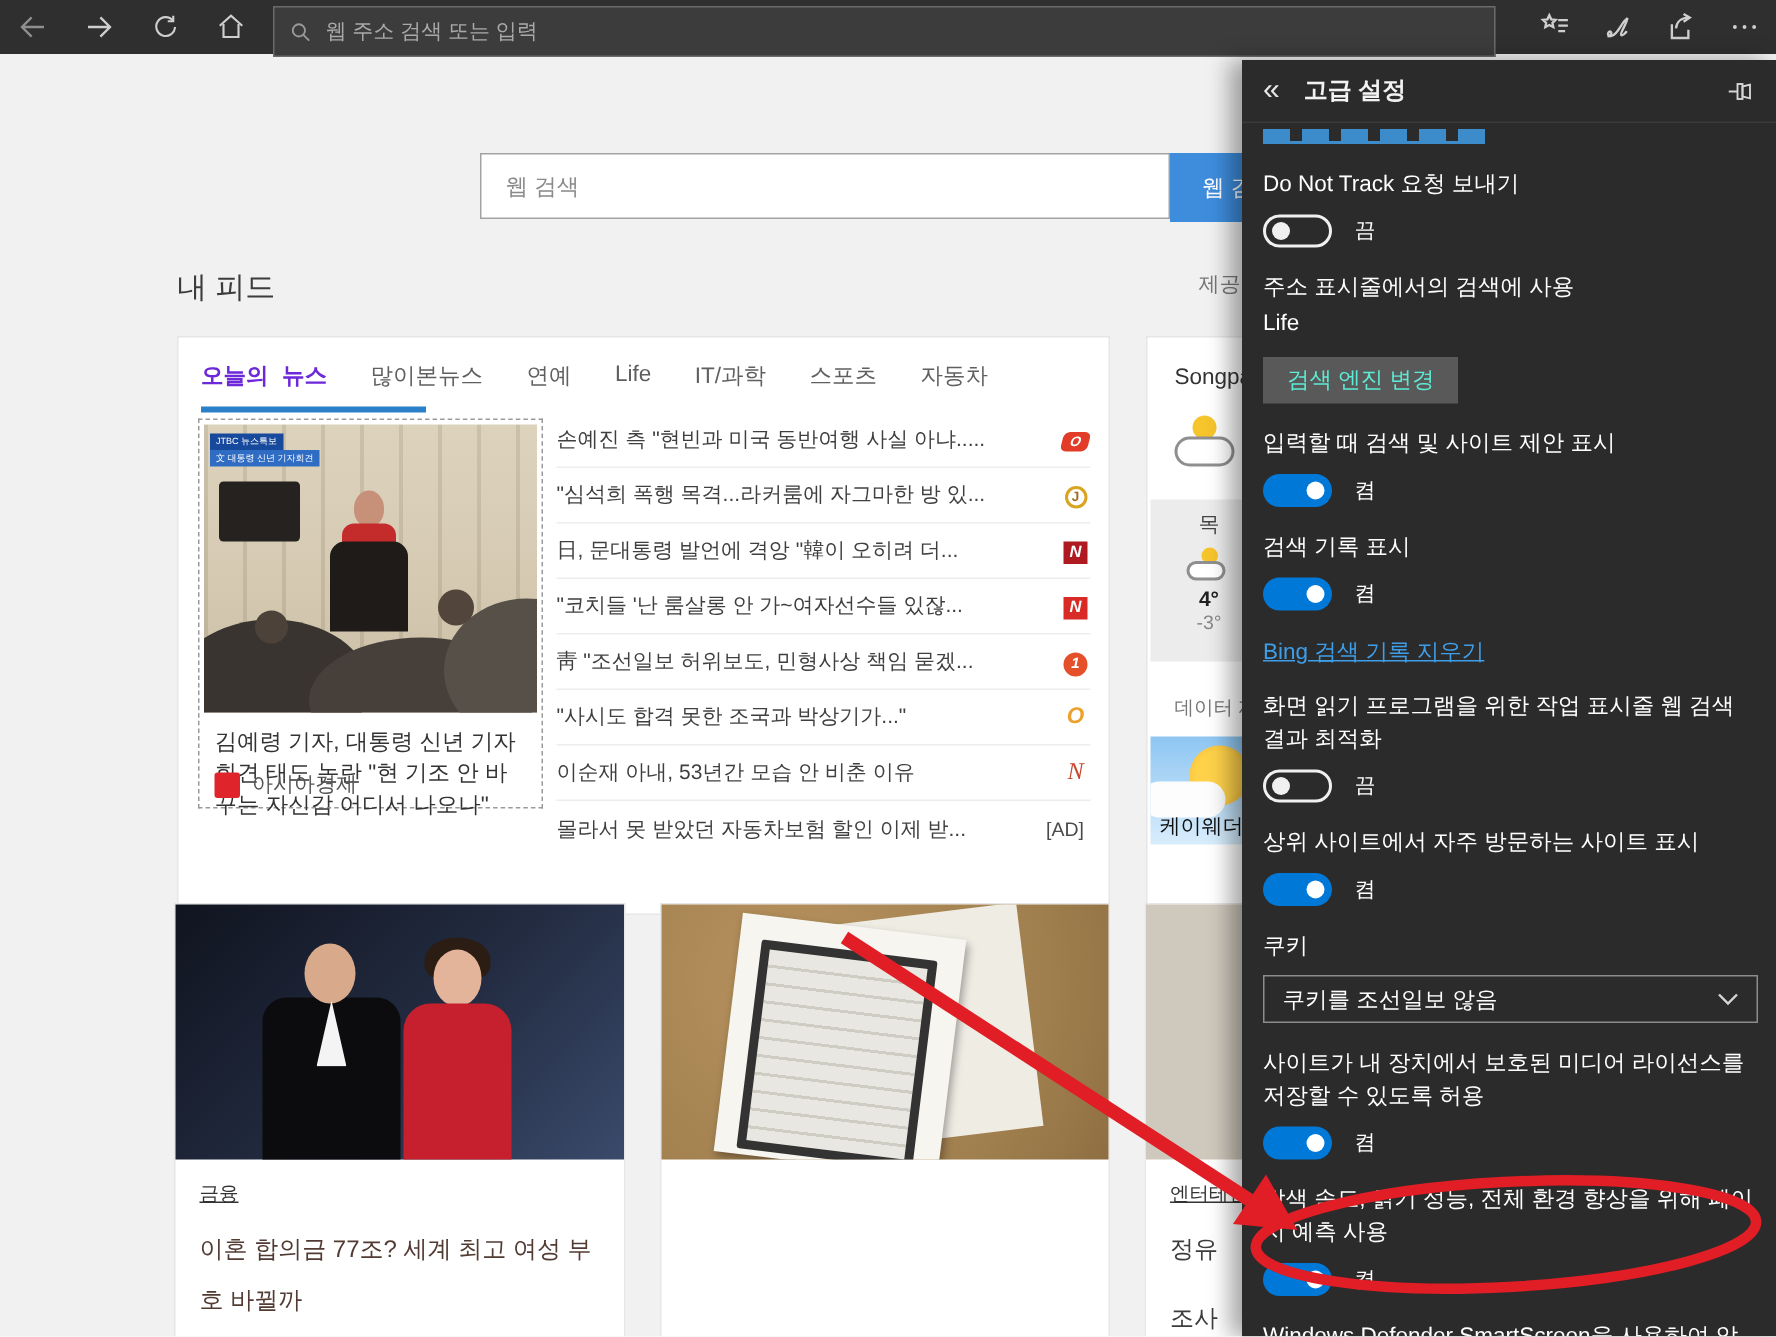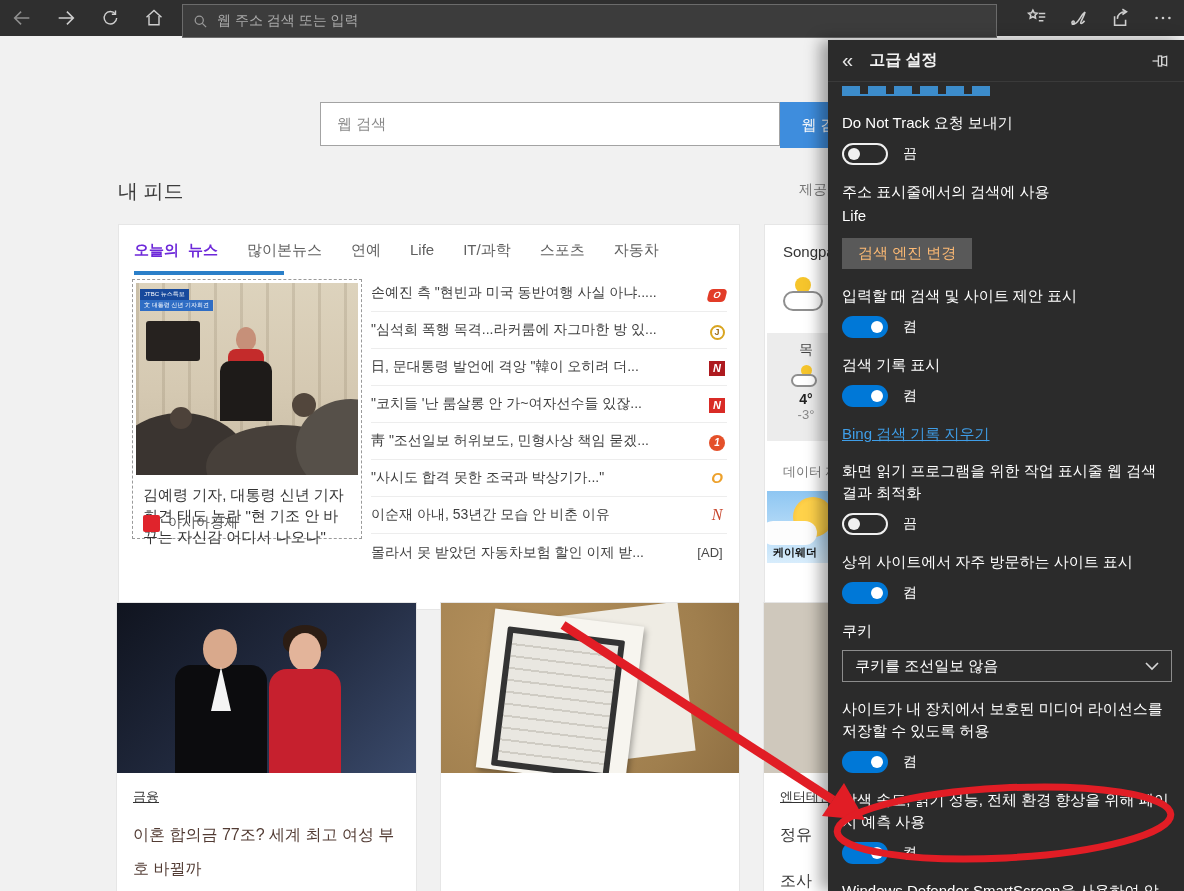--- a/index.html
+++ b/index.html
@@ -68,21 +68,21 @@
   .w-cell { position:absolute; left:2px; top:108px; width:78px; height:108px; background:#ececec; text-align:center; font-size:14px; color:#444; padding-top:8px; }
   .w-cell .w-icon2 { position:relative; margin:6px auto 4px; width:30px; height:22px; }
   .w-cell .sun { width:11px; height:11px; left:10px; }
   .w-cell .cloud { width:26px; height:13px; border-radius:8px; }
   .w-hi { font-size:14px; color:#222; font-weight:bold; }
   .w-lo { font-size:13px; color:#888; }
   .w-note { position:absolute; left:18px; top:238px; font-size:13px; color:#767676; }
   .w-ad { position:absolute; left:2px; top:266px; width:82px; height:72px; background:linear-gradient(180deg,#8ec6f2,#d8edfc); overflow:hidden; }
   .w-ad .adsun { position:absolute; left:26px; top:6px; width:40px; height:40px; background:radial-gradient(circle,#ffd24a 55%,#f7b733 100%); border-radius:50%; }
   .w-ad .adcloud { position:absolute; left:-6px; top:30px; width:56px; height:24px; background:#fdfdfd; border-radius:14px; }
-  .w-ad .adlabel { position:absolute; left:6px; bottom:3px; font-size:11px; font-weight:bold; color:#111; }
+  .w-ad .adlabel { position:absolute; left:6px; bottom:3px; font-size:14px; font-weight:normal; color:#111; }
 
   .story-card { position:absolute; background:#fff; border:1px solid #e6e6e6; }
   .card1 { left:116px; top:552px; width:301px; height:339px; }
   .card2 { left:440px; top:552px; width:300px; height:339px; }
   .card3 { left:763px; top:552px; width:280px; height:339px; }
   .c-img { position:relative; width:100%; height:170px; overflow:hidden; }
   .img-bezos { background:linear-gradient(135deg,#10141f 0%,#232c42 55%,#3a4a6b 100%); }
   .img-bezos .head-m { position:absolute; left:86px; top:26px; width:34px; height:40px; background:#d9a98c; border-radius:50%; }
   .img-bezos .suit { position:absolute; left:58px; top:62px; width:92px; height:110px; background:#0c0c0e; border-radius:16px 16px 0 0; }
   .img-bezos .shirt { position:absolute; left:94px; top:64px; width:20px; height:44px; background:#f4f4f4; clip-path:polygon(50% 0,100% 100%,0 100%); }
@@ -110,21 +110,21 @@
   .clipped-link { margin-top:4px; width:148px; height:10px; overflow:hidden; border-bottom:2px solid #3f9ee8; background:repeating-linear-gradient(90deg,#3f9ee8 0 18px,transparent 18px 26px); opacity:.85; }
   .p-label { margin-top:16px; font-size:15px; line-height:22px; color:#fff; }
   .p-value { margin-top:4px; font-size:15px; color:#fff; }
   .toggle-row { margin-top:9px; display:flex; align-items:center; }
   .toggle { position:relative; width:46px; height:22px; border-radius:11px; cursor:pointer; flex:0 0 auto; }
   .toggle.on { background:#0078d7; }
   .toggle.on .knob { position:absolute; right:5px; top:5px; width:12px; height:12px; border-radius:50%; background:#fff; }
   .toggle.off { border:2px solid #f0f0f0; background:transparent; }
   .toggle.off .knob { position:absolute; left:4px; top:3px; width:12px; height:12px; border-radius:50%; background:#f0f0f0; }
   .t-state { margin-left:15px; font-size:14px; color:#fff; }
-  .p-btn { margin-top:14px; display:inline-block; background:#595959; color:#fdba74; font-size:15px; padding:6px 16px; border:none; cursor:pointer; }
+  .p-btn { margin-top:14px; display:inline-block; background:#595959; color:#5eead4; font-size:15px; padding:6px 16px; border:none; cursor:pointer; }
   .p-link { margin-top:18px; font-size:15px; color:#3f9ee8; text-decoration:underline; cursor:pointer; display:inline-block; }
   .p-dd { margin-top:8px; width:330px; height:32px; border:1px solid #8c8c8c; display:flex; align-items:center; padding:0 12px; font-size:15px; color:#fff; cursor:pointer; }
   .p-dd svg { margin-left:auto; stroke:#d6d6d6; fill:none; stroke-width:1.6; }
 
   
   .annotation { position:absolute; inset:0; z-index:20; pointer-events:none; }
 </style>
 </head>
 <body>
 

